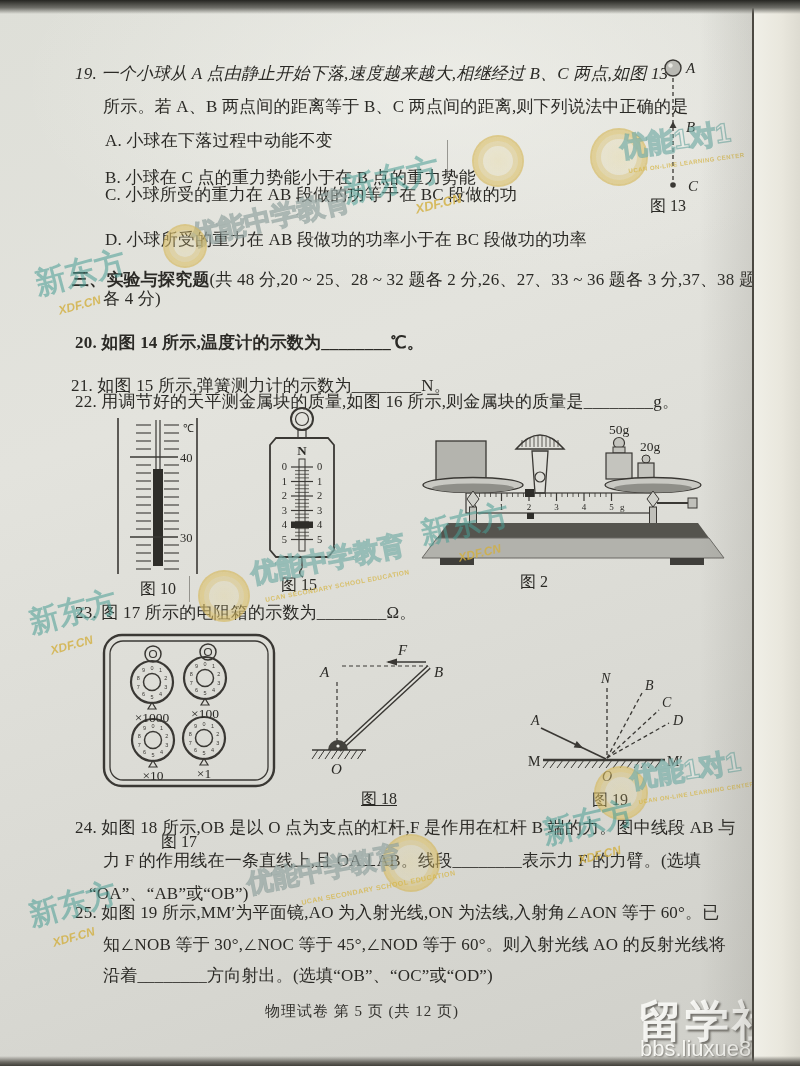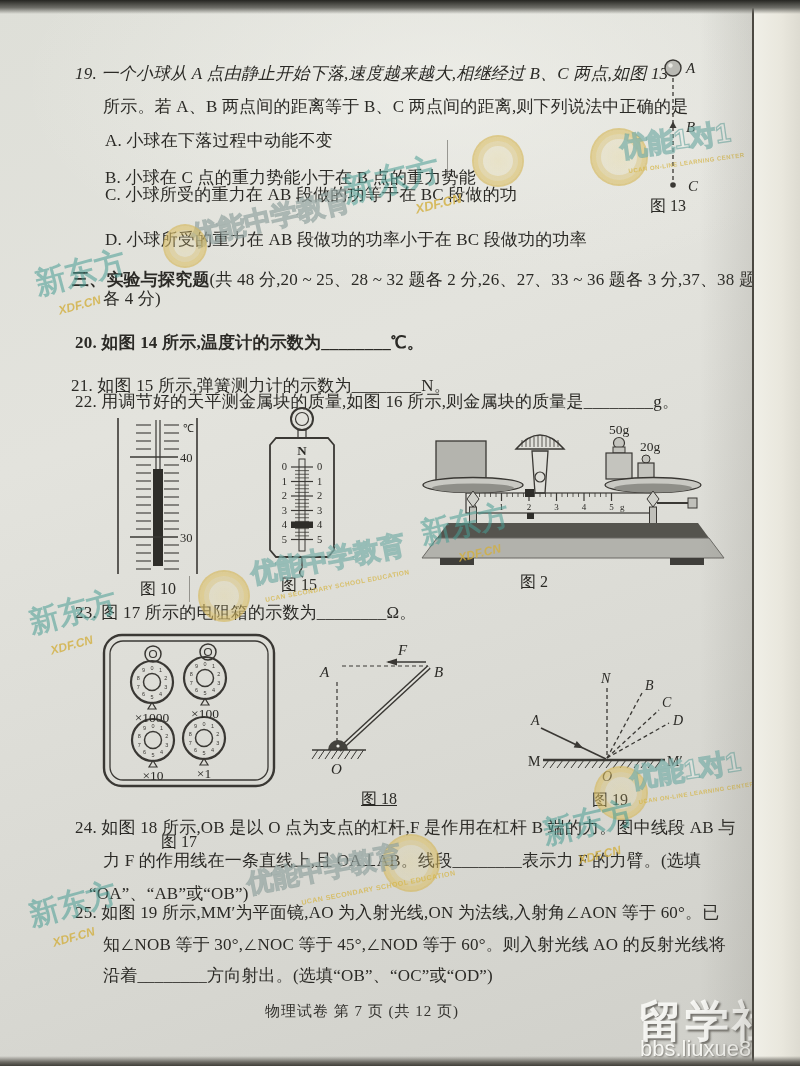--- a/index.html
+++ b/index.html
@@ -66,21 +66,21 @@
 <div class="txt" style="left:75px;top:601px;">23. 图 17 所示的电阻箱的示数为________Ω。</div>
 
 <div class="txt" style="left:75px;top:816px;">24. 如图 18 所示,OB 是以 O 点为支点的杠杆,F 是作用在杠杆 B 端的力。图中线段 AB 与</div>
 <div class="txt" style="left:103px;top:849px;">力 F 的作用线在一条直线上,且 OA⊥AB。线段________表示力 F 的力臂。(选填</div>
 <div class="txt" style="left:89px;top:882px;">“OA”、“AB”或“OB”)</div>
 
 <div class="txt" style="left:75px;top:901px;">25. 如图 19 所示,MM′为平面镜,AO 为入射光线,ON 为法线,入射角∠AON 等于 60°。已</div>
 <div class="txt" style="left:103px;top:933px;">知∠NOB 等于 30°,∠NOC 等于 45°,∠NOD 等于 60°。则入射光线 AO 的反射光线将</div>
 <div class="txt" style="left:103px;top:964px;">沿着________方向射出。(选填“OB”、“OC”或“OD”)</div>
 
-<div class="footer" style="left:265px;top:1002px;">物理试卷  第 7 页 (共 12 页)</div>
+<div class="footer" style="left:265px;top:1002px;">物理试卷  第 5 页 (共 12 页)</div>
 
 <svg style="left:630px;top:52px;" width="120" height="152" viewBox="0 0 120 152">
   <circle cx="43" cy="16" r="8" fill="#b9b9b3" stroke="#3a3834" stroke-width="1.4"></circle>
   <circle cx="40.5" cy="13.5" r="2.2" fill="#e8e8e2"></circle>
   <line x1="43" y1="26" x2="43" y2="130" class="st" stroke-width="1.3" stroke-dasharray="4,3"></line>
   <polygon points="39.5,76 46.5,76 43,69.5" fill="#3a3834"></polygon>
   <circle cx="43" cy="133" r="2.8" fill="#3a3834"></circle>
   <text x="56" y="21" font-size="15" class="it">A</text>
   <text x="56" y="80" font-size="15" class="it">B</text>
   <text x="58" y="139" font-size="15" class="it">C</text>

